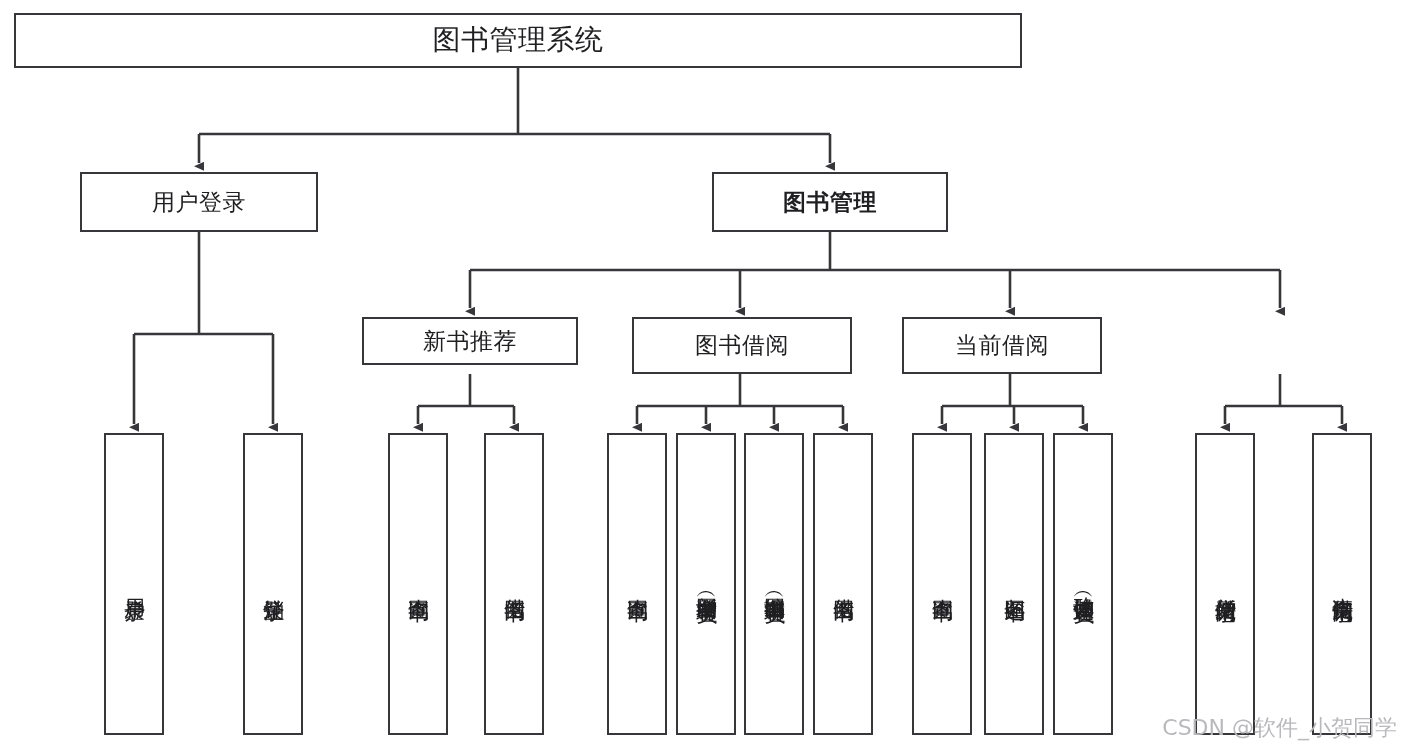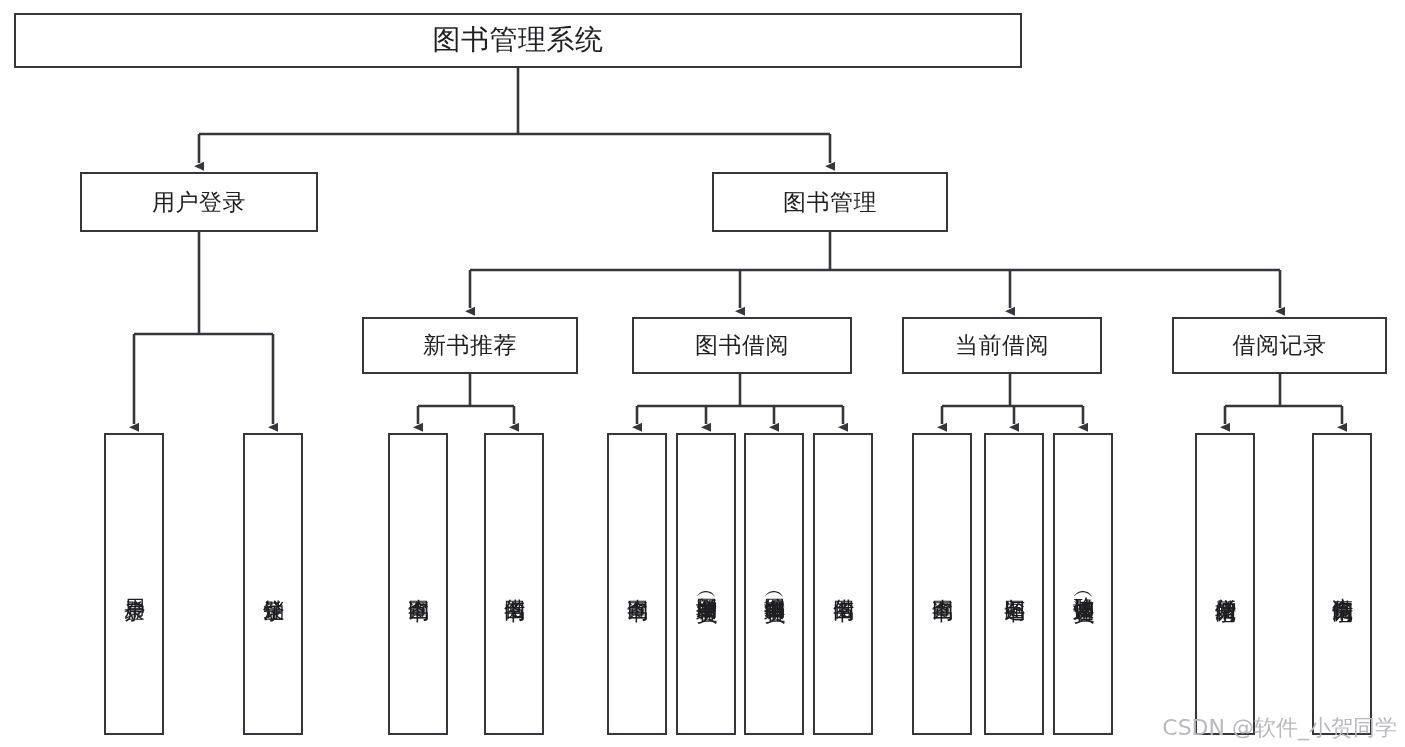--- a/index.html
+++ b/index.html
@@ -128,36 +128,33 @@
     </g>
   </svg>
 
   <div class="node horiz root" style="left:14px; top:13px; width:1008px; height:55px;">
     <span class="label">图书管理系统</span>
   </div>
 
   <div class="node horiz" style="left:80px; top:172px; width:238px; height:60px;">
     <span class="label">用户登录</span>
   </div>
-  <div class="node horiz" style="left:712px; top:172px; width:236px; height:60px;">
+  <div class="node horiz" style="left:712px; top:172px; width:236px; height:60px;font-weight:bold;">
     <span class="label">图书管理</span>
   </div>
 
-  <div class="node horiz" style="left:362px; top:317px; width:216px; height:57px;">
+  <div class="node horiz" style="left:362px; top:317px; width:216px; height:48px;">
     <span class="label">新书推荐</span>
   </div>
   <div class="node horiz" style="left:632px; top:317px; width:220px; height:57px;">
     <span class="label">图书借阅</span>
   </div>
   <div class="node horiz" style="left:902px; top:317px; width:200px; height:57px;">
     <span class="label">当前借阅</span>
   </div>
-  <div class="node horiz" style="left:1172px; top:317px; width:215px; height:57px;">
-    <span class="label">借阅记录</span>
-  </div>
 
   <div class="node vert" style="left:104px; top:433px; width:60px; height:302px;">
     <span class="label">用户登录</span>
   </div>
   <div class="node vert" style="left:243px; top:433px; width:60px; height:302px;">
     <span class="label">注销登录</span>
   </div>
 
   <div class="node vert" style="left:388px; top:433px; width:60px; height:302px;">
     <span class="label">查询图书</span>

